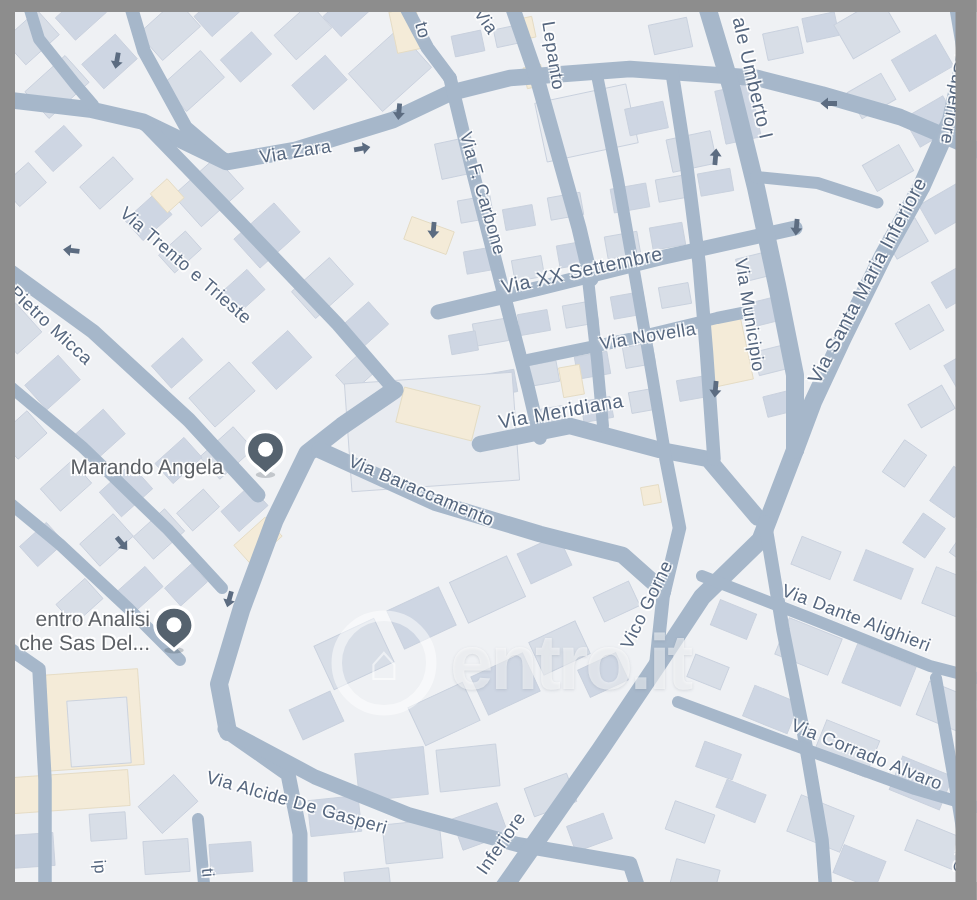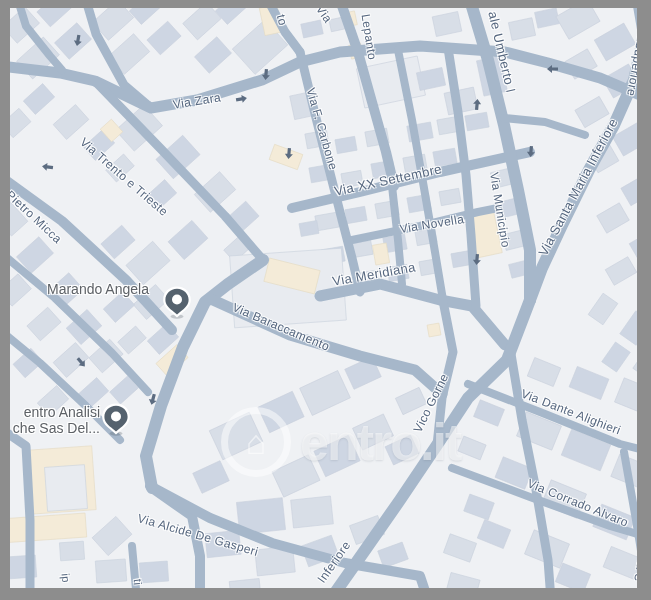--- a/index.html
+++ b/index.html
@@ -249,21 +249,21 @@
         <div class="street-label" style="left: 431px; top: 403px; font-size: 12px; transform: translate(-50%, -50%) rotate(-64deg);">Vico Gorne</div>
         <div class="street-label" style="left: 571px; top: 412px; font-size: 12px; transform: translate(-50%, -50%) rotate(21deg);">Via Dante Alighieri</div>
         <div class="street-label" style="left: 578px; top: 503px; font-size: 12px; transform: translate(-50%, -50%) rotate(22deg);">Via Corrado Alvaro</div>
         <div class="street-label" style="left: 198px; top: 535px; font-size: 12px; transform: translate(-50%, -50%) rotate(16deg);">Via Alcide De Gasperi</div>
         <div class="street-label" style="left: 334px; top: 562px; font-size: 12px; transform: translate(-50%, -50%) rotate(-55deg);">Inferiore</div>
         <div class="street-label" style="left: 66px; top: 578px; font-size: 11px; transform: translate(-50%, -50%) rotate(85deg);">ip</div>
         <div class="street-label" style="left: 138px; top: 582px; font-size: 11px; transform: translate(-50%, -50%) rotate(85deg);">ti</div>
         <div class="street-label" style="left: 640px; top: 571px; font-size: 11px; transform: translate(-50%, -50%) rotate(100deg);">ta C</div>
       </div>
 
-    <div class="poi-label" style="left:47px;top:281px;text-align:right;">Marando Angela</div>
+    <div class="poi-label" style="left:47px;top:303px;text-align:right;">Marando Angela</div>
 
     <div class="poi-label" style="left:-4px;top:404px;width:104px;text-align:right;">
       <div>entro Analisi</div>
       <div>che Sas Del...</div>
     </div>
 
     <div class="pin" style="left:162px;top:286px;">
       <svg width="30" height="33" viewBox="0 0 30 33">
         <ellipse cx="15" cy="30.5" rx="6.5" ry="2.2" fill="rgba(60,70,80,0.25)"></ellipse>
         <path d="M15 0.5 C7 0.5 1.2 6.4 1.2 13.8 c0 5.6 3.6 9.2 7.6 12.3 l6.2 5.4 6.2-5.4 c4-3.1 7.6-6.7 7.6-12.3 C28.8 6.4 23 0.5 15 0.5z" fill="#ffffff"></path>

